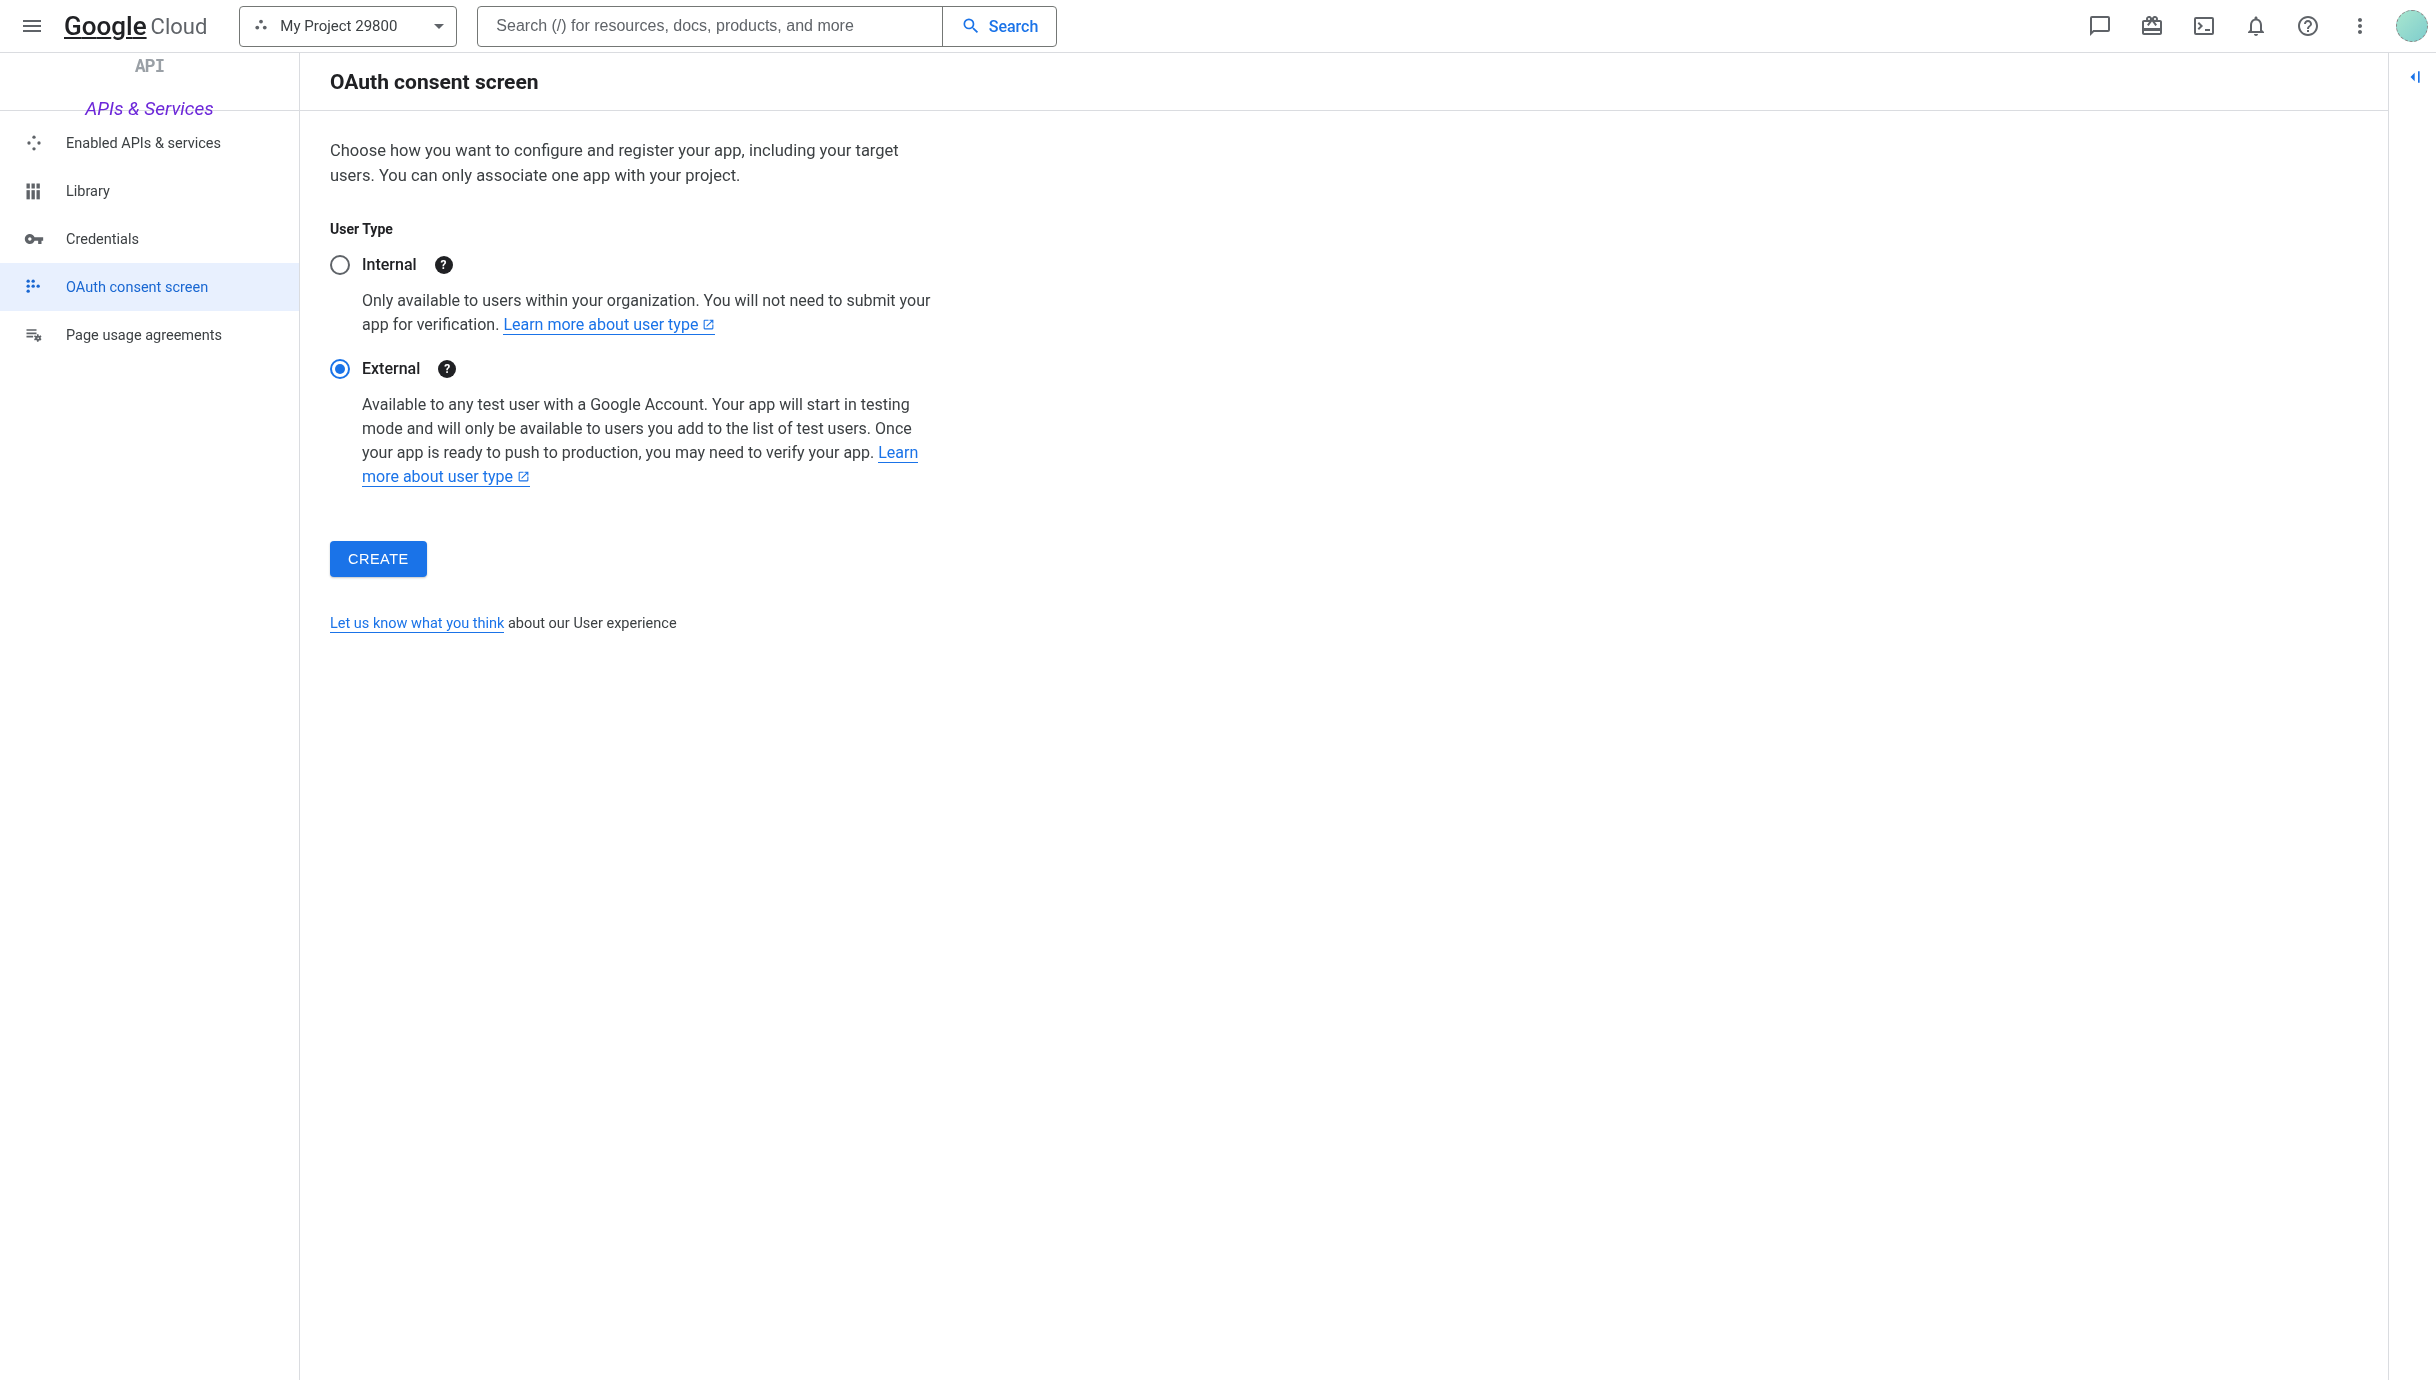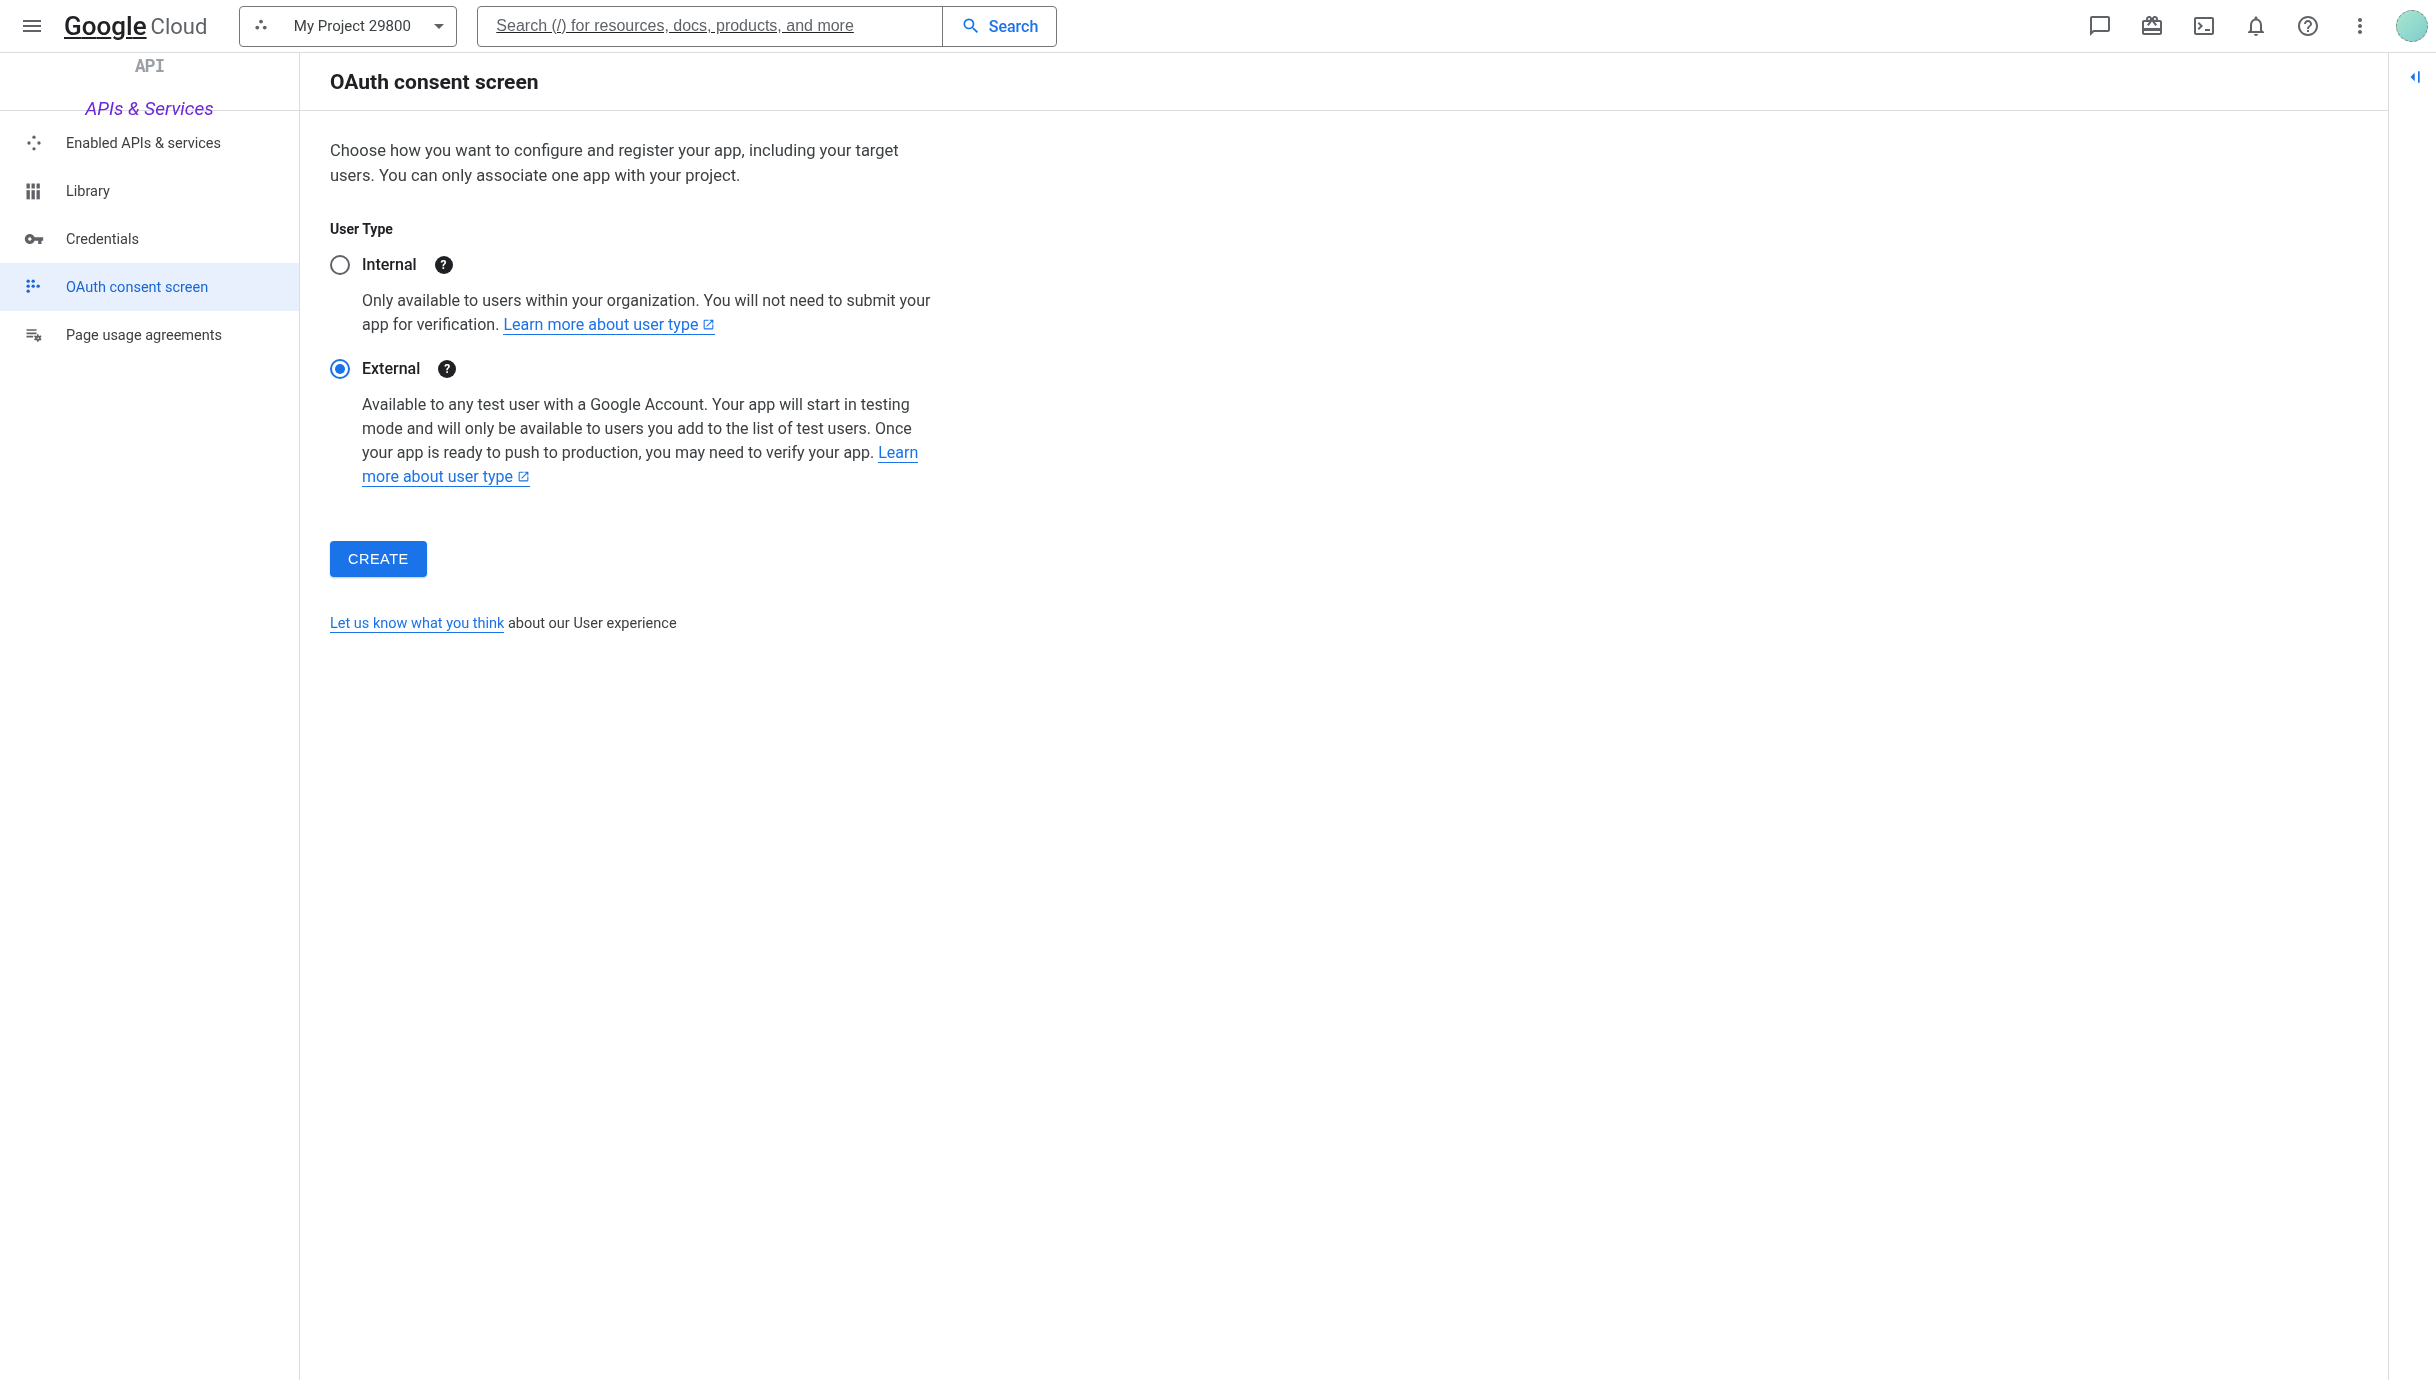--- a/index.html
+++ b/index.html
@@ -5,26 +5,26 @@
 * { margin: 0; padding: 0; box-sizing: border-box; }
 body { font-family: 'Google Sans', Roboto, Arial, sans-serif; font-size: 14px; color: #202124; background: #fff; }
 
 
 .header { height: 53px; display: flex; align-items: center; padding: 0 8px; border-bottom: 1px solid #dadce0; gap: 8px; }
 .hamburger { width: 48px; height: 48px; display: flex; align-items: center; justify-content: center; cursor: pointer; border-radius: 50%; }
 .hamburger svg { width: 24px; height: 24px; fill: #5f6368; }
 .logo { display: flex; align-items: center; gap: 4px; margin-right: 24px; cursor: pointer; }
 .logo-text { font-size: 22px; color: #5f6368; }
 .logo-google .g1{fill:#4285F4}.logo-google .g2{fill:#EA4335}.logo-google .g3{fill:#FBBC05}.logo-google .g4{fill:#34A853}
-.project-selector { height: 41px; border: 1px solid #747775; border-radius: 4px; display: flex; align-items: center; padding: 0 12px; gap: 10px; cursor: pointer; min-width: 218px; text-align: center; }
+.project-selector { height: 41px; border: 1px solid #747775; border-radius: 4px; display: flex; align-items: center; padding: 0 12px; gap: 10px; cursor: pointer; min-width: 218px; }
 .project-dots { width: 18px; height: 18px; }
 .project-name { font-size: 15px; color: #3c4043; flex: 1; }
 .dropdown-arrow { width:10px; height: 5px; }
 .search-container { display: flex; flex: 1; max-width: 580px; border: 1px solid #747775; border-radius: 4px; height: 41px; margin-left: 12px; }
-.search-input-wrap { flex: 1; display: flex; align-items: center; padding: 0 18px; text-decoration: underline; }
+.search-input-wrap { flex: 1; display: flex; align-items: center; padding: 0 18px; }
 .search-input { border: none; outline: none; width: 100%; font-size: 16px; color: #5f6368; background: transparent; }
 .search-input::placeholder { color: #5f6368; }
 .search-btn { display: flex; align-items: center; gap: 8px; padding: 0 18px; border-left: 1px solid #747775; cursor: pointer; }
 .search-btn-text { color: #1a73e8; font-size: 16px; font-weight: 500; }
 .header-spacer { flex: 1; }
 .header-icons { display: flex; align-items: center; gap: 4px; }
 .header-icon { width: 48px; height: 48px; display: flex; align-items: center; justify-content: center; cursor: pointer; border-radius: 50%; }
 .header-icon svg { width: 24px; height: 24px; fill: #5f6368; }
 .avatar { width: 32px; height: 32px; border-radius: 50%; background: linear-gradient(135deg, #a8e6cf, #7fcdcd); border: 1px dashed #888; margin-left: 8px; cursor: pointer; }
 

